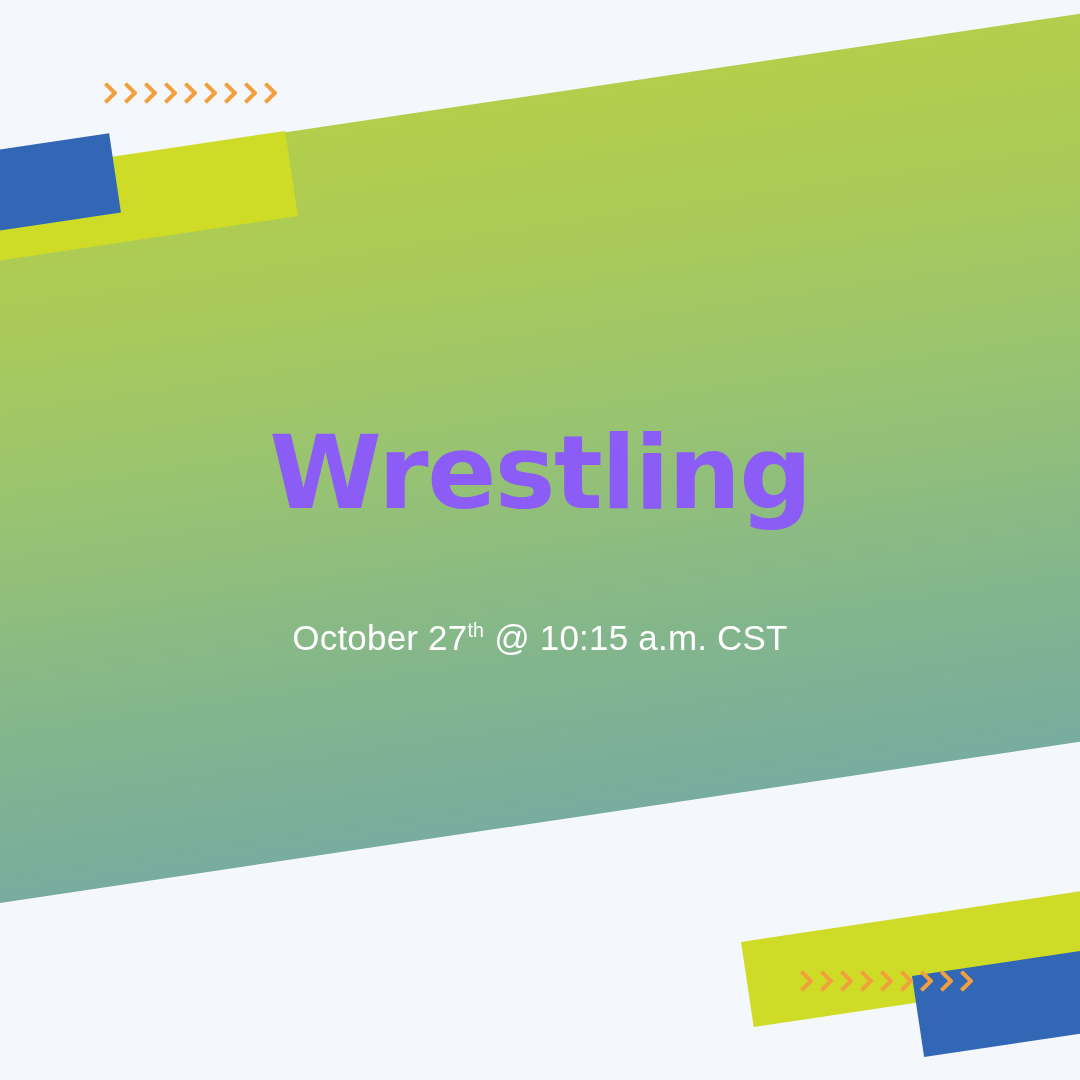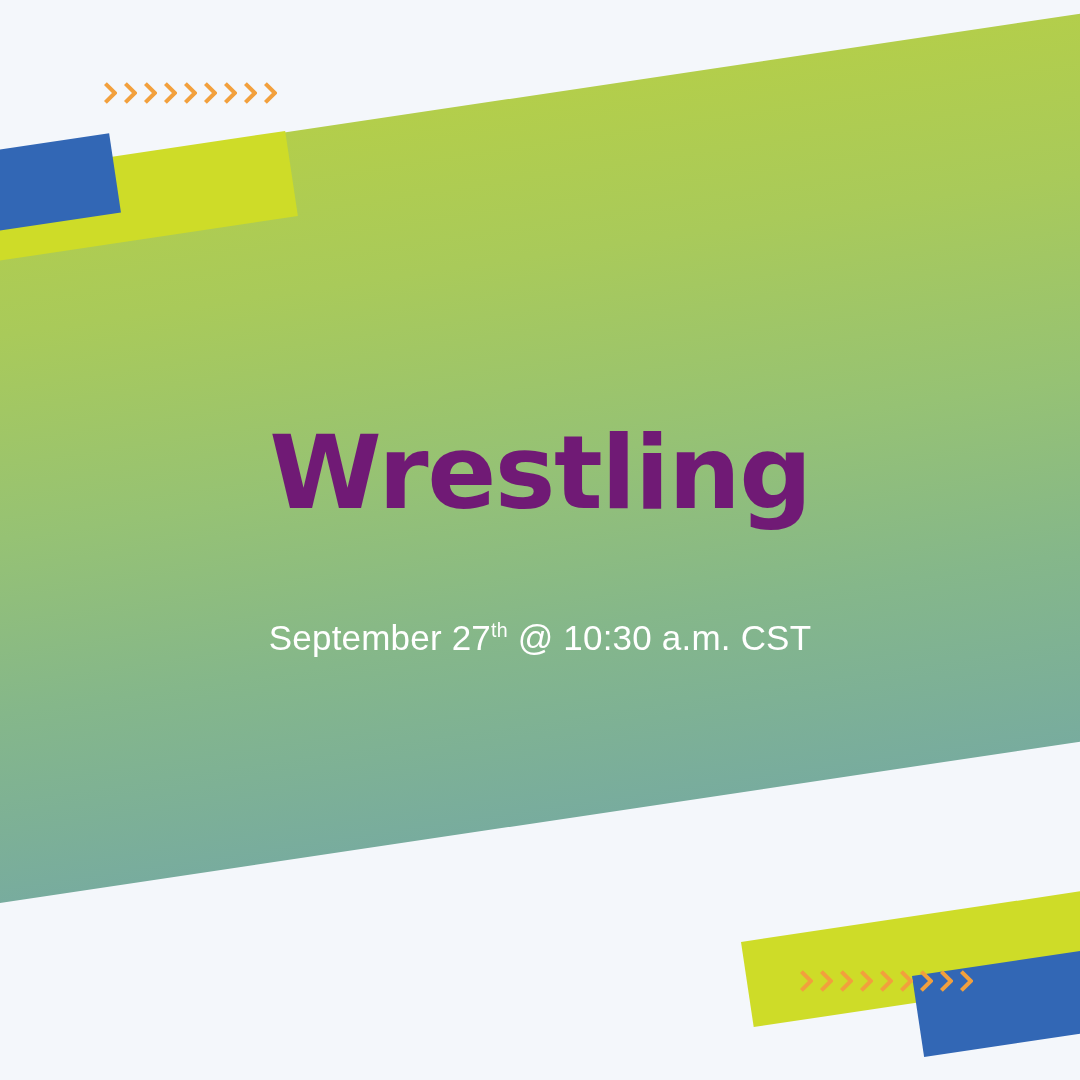--- a/index.html
+++ b/index.html
@@ -110,21 +110,21 @@
     height: 1080px;
     display: flex;
     flex-direction: column;
     align-items: center;
     justify-content: center;
     text-align: center;
   }
 
   .title {
     margin: 0;
-    color: #701a75;
+    color: #8b5cf6;
     font-family: "DejaVu Sans", "Liberation Sans", sans-serif;
     font-weight: 700;
     font-size: 102px;
     line-height: 1.02;
     letter-spacing: -1.5px;
     max-width: 820px;
     -webkit-font-smoothing: antialiased;
   }
   .title .t-line { display: block; }
 
@@ -251,17 +251,17 @@
           <path d="M1.4 1.6 L10.9 11 L1.4 20.4" fill="none" stroke="#F2A03D" stroke-width="4.1" stroke-linecap="butt" stroke-linejoin="miter"></path>
         </svg>
       </span>
     </div>
 
   <div class="content">
     <h1 class="title">
       <span class="t-line">Wrestling</span>
     </h1>
     <p class="subtitle">
-      <span>September 27</span><sup>th</sup><span> @ 10:30 a.m. CST</span>
+      <span>October 27</span><sup>th</sup><span> @ 10:15 a.m. CST</span>
     </p>
   </div>
 
 </div>
 
 </body></html>

